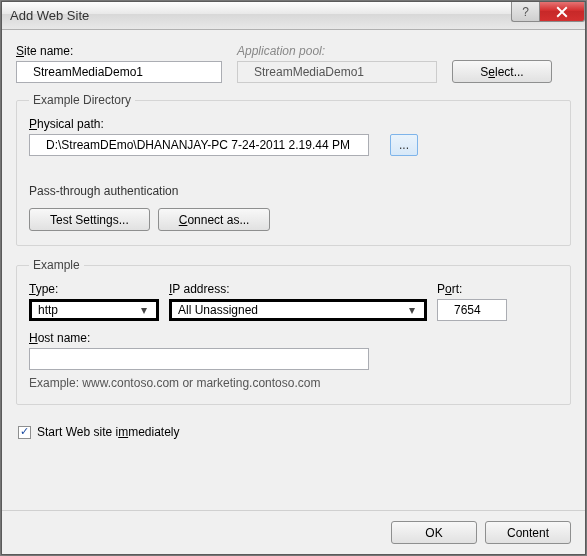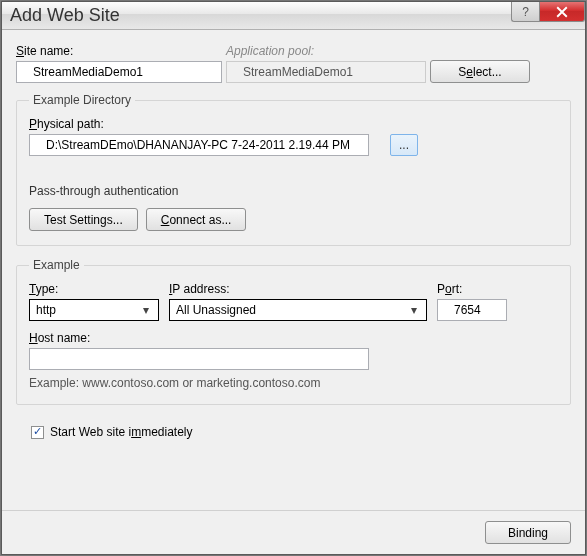--- a/index.html
+++ b/index.html
@@ -1,45 +1,45 @@
 <!DOCTYPE html>
 <html><head>
 <meta charset="utf-8">
 <style>
   * { box-sizing: border-box; font-family: 'Segoe UI', Tahoma, sans-serif; font-size: 12px; }
   body { margin: 0; background: #888; width: 587px; height: 556px; overflow: hidden; }
   .window { width: 585px; height: 554px; margin: 1px; background: #f0f0f0; border: 1px solid #5a5a5a; box-shadow: 0 0 8px rgba(0,0,0,0.3); position: relative; }
   .titlebar { height: 28px; background: linear-gradient(to bottom, #fdfdfd 0%, #e8e8e8 45%, #d8d8d8 46%, #e8e8e8 100%); border-bottom: 1px solid #b0b0b0; display: flex; align-items: center; padding-left: 8px; position: relative; }
-  .titlebar-text { color: #333; font-size: 18px; }
+  .titlebar-text { color: #333; font-size: 13px; }
   .titlebar-controls { position: absolute; right: 0; top: 0; display: flex; }
   .tb-btn { height: 20px; display: flex; align-items: center; justify-content: center; border: 1px solid #8a8a8a; border-top: none; }
   .tb-help { width: 28px; background: linear-gradient(to bottom,#eaeaea,#cfcfcf); border-right: none; border-bottom-left-radius: 3px; color: #555; }
   .tb-close { width: 46px; background: linear-gradient(to bottom,#e57373 0%,#d32f2f 45%,#c62828 46%,#d32f2f 100%); color: #fff; border-bottom-right-radius: 3px; }
   .tb-close svg { width: 12px; height: 12px; }
   .content { padding: 14px 14px 54px 14px; }
-  .row { display: flex; gap: 4px; align-items: flex-end; margin-bottom: 10px; }
+  .row { display: flex; gap: 15px; align-items: flex-end; margin-bottom: 10px; }
   .field { display: flex; flex-direction: column; }
   .label { color: #000; margin-bottom: 3px; }
   .label.disabled { color: #888; font-style: italic; }
   .underline { text-decoration: underline; }
   input.text { height: 22px; border: 1px solid #abadb3; padding: 2px 16px; background: #fff; }
   input.text.ro { background: #f0f0f0; color: #555; border: 1px solid #ccc; }
-  .btn { height: 23px; padding: 0 14px; background: linear-gradient(to bottom,#f8f8f8,#e1e1e1); border: 1px solid #8e8f8f; border-radius: 3px; color: #000; cursor: default; }
+  .btn { height: 23px; padding: 0 20px; background: linear-gradient(to bottom,#f8f8f8,#e1e1e1); border: 1px solid #8e8f8f; border-radius: 3px; color: #000; cursor: default; }
   fieldset { border: 1px solid #d5d5d5; border-radius: 2px; padding: 10px 12px 14px 12px; margin: 0 0 12px 0; }
   legend { padding: 0 4px; color: #444; }
   .path-row { display: flex; gap: 21px; margin-bottom: 28px; align-items: center; }
   .browse-btn { width: 28px; height: 22px; border: 1px solid #7eb4ea; background: linear-gradient(to bottom,#eaf3fb,#d7e8f8); border-radius: 2px; display:flex; align-items:center; justify-content:center; color:#333; }
   .passthru { margin: 4px 0 10px 0; color: #333; }
   .auth-btns { display: flex; gap: 8px; }
   .binding-row1 { display: flex; gap: 10px; }
-  .select { height: 22px; border: 1px solid #000000; background: #fff; display: flex; align-items: center; justify-content: space-between; padding: 0 4px 0 6px; }
+  .select { height: 22px; border: 3px solid #000000; background: #fff; display: flex; align-items: center; justify-content: space-between; padding: 0 4px 0 6px; }
   .select .arrow { width: 16px; text-align: center; color: #444; }
   .example { color: #555; margin-top: 6px; }
   .hostname-block { margin-top: 10px; }
-  .start-row { display: flex; align-items: flex-end; gap: 6px; margin: 20px 0 0 15px; }
+  .start-row { display: flex; align-items: flex-end; gap: 6px; margin: 20px 0 0 2px; }
   .checkbox { width: 13px; height: 13px; border: 1px solid #8e8f8f; background: #fff; display:flex; align-items:center; justify-content:center; }
   .checkbox.checked::after { content: "✓"; font-size: 11px; color: #1a4aa0; line-height: 1; position: relative; top: -1px; }
   .footer { position: absolute; bottom: 0; left: 0; right: 0; height: 44px; border-top: 1px solid #d0d0d0; display: flex; justify-content: flex-end; align-items: center; gap: 8px; padding-right: 14px; background: #f0f0f0; }
   .footer .btn { width: 86px; }
 </style>
 </head>
 <body>
 
 <div class="window">
 
@@ -115,16 +115,17 @@
     </fieldset>
 
     <div class="start-row">
       <div class="checkbox checked"></div>
       <span>Start Web site i<span class="underline">m</span>mediately</span>
     </div>
 
   </div>
 
   <div class="footer">
-    <button class="btn">Binding</button>
+    <button class="btn">OK</button>
+    <button class="btn">Content</button>
   </div>
 
 </div>
 
 </body></html>

